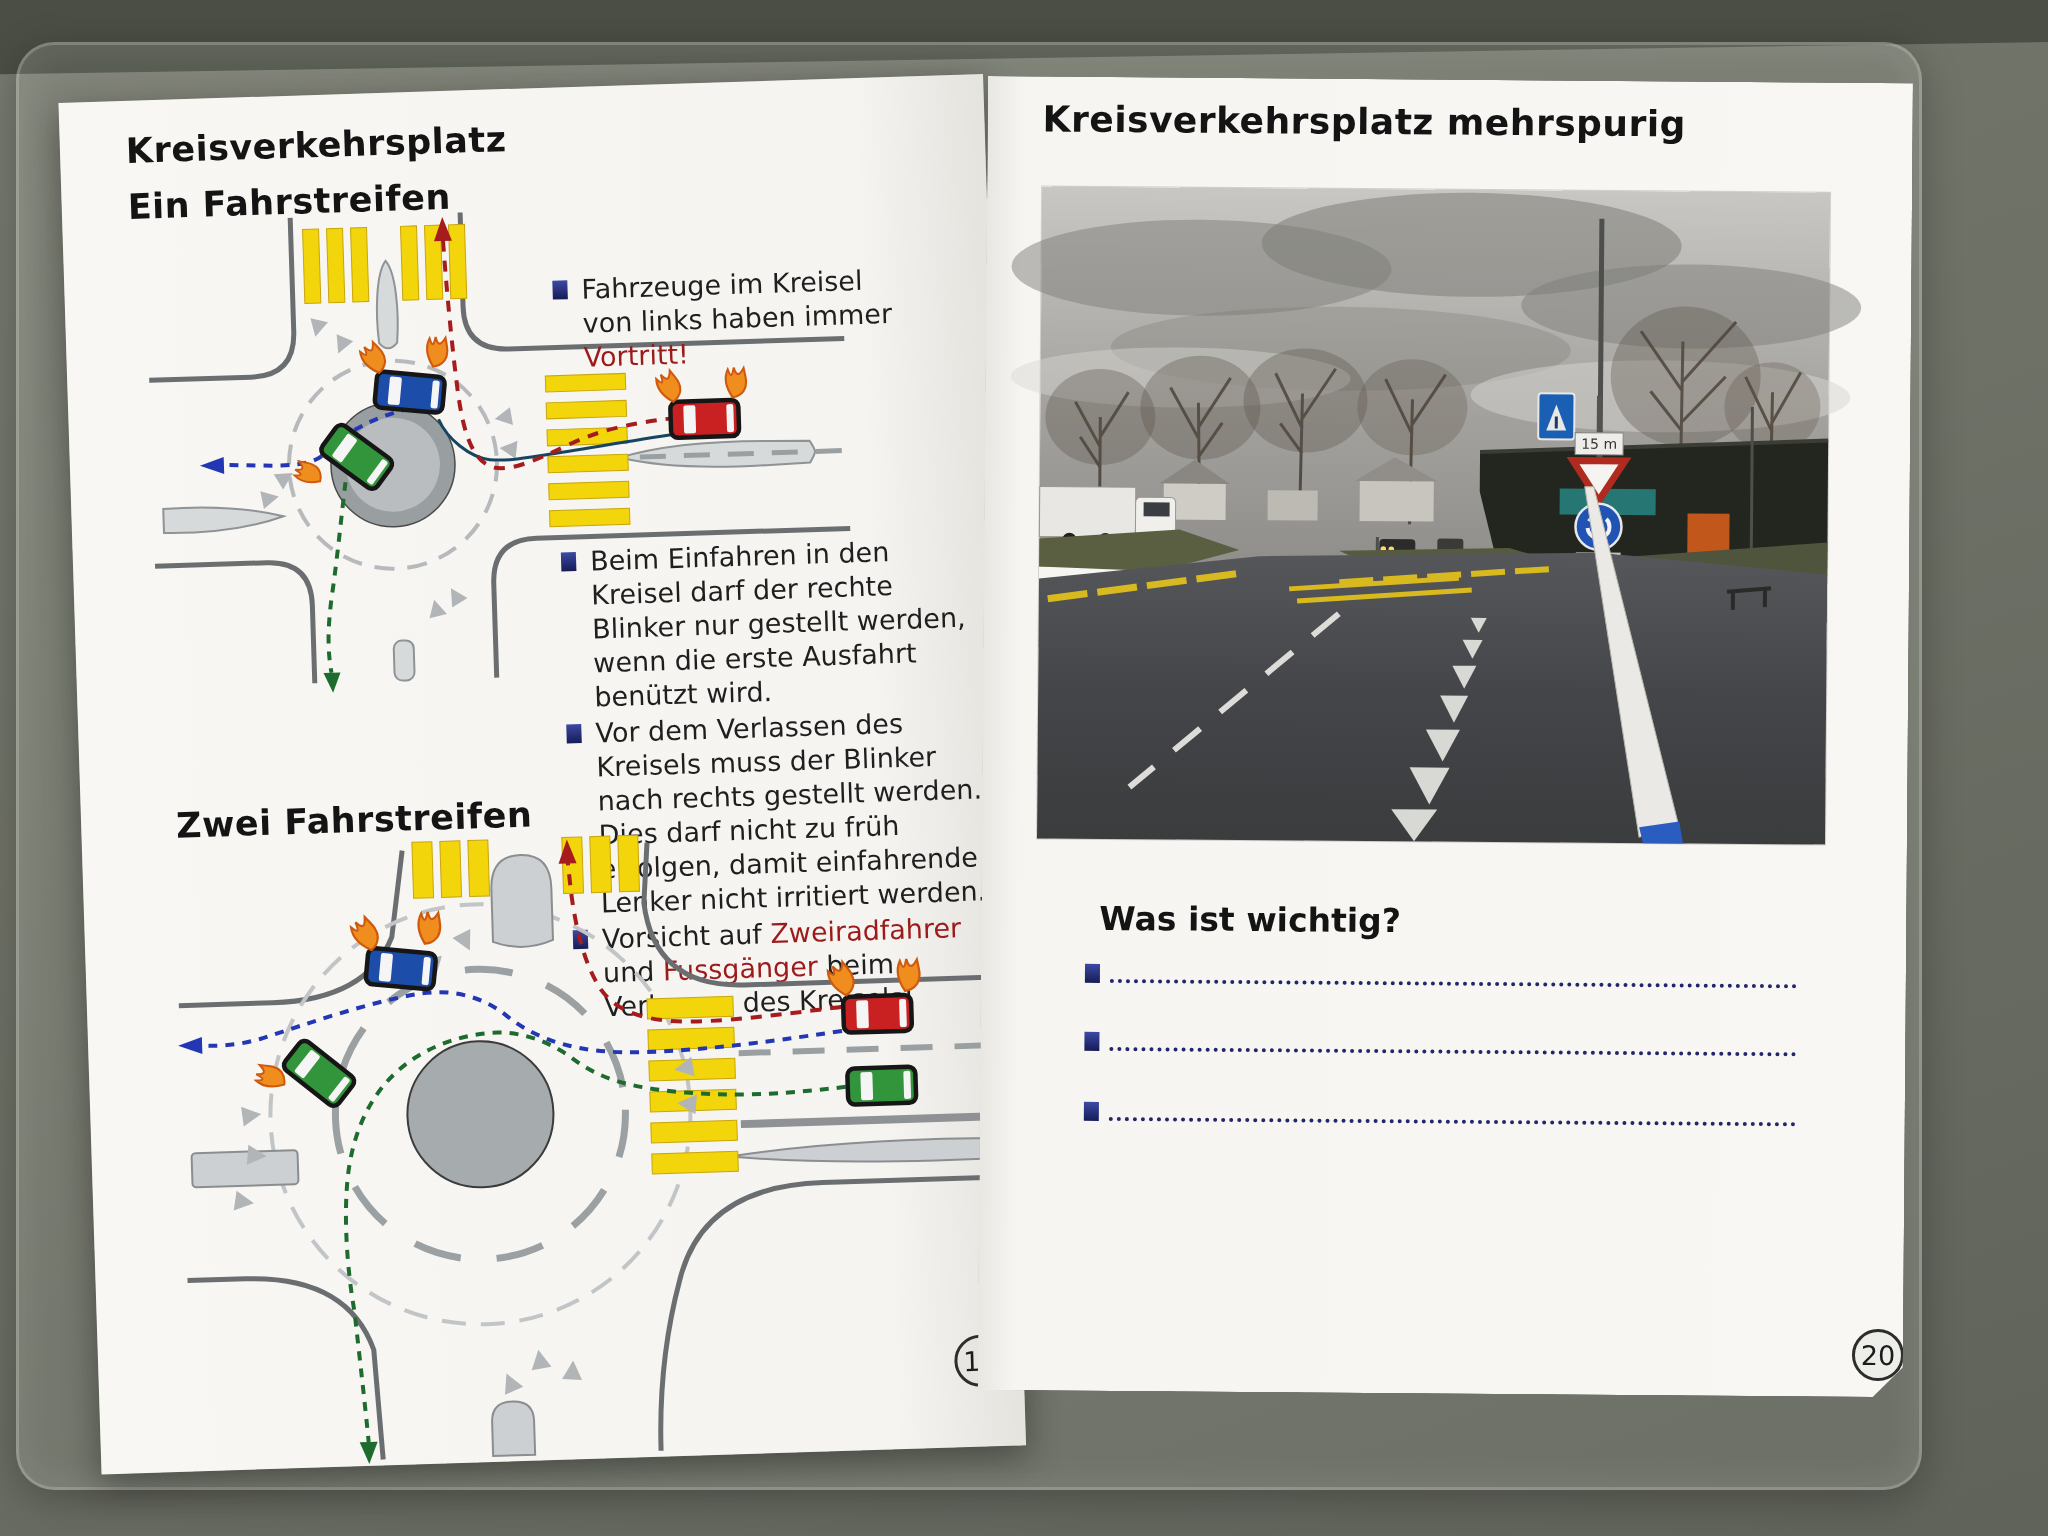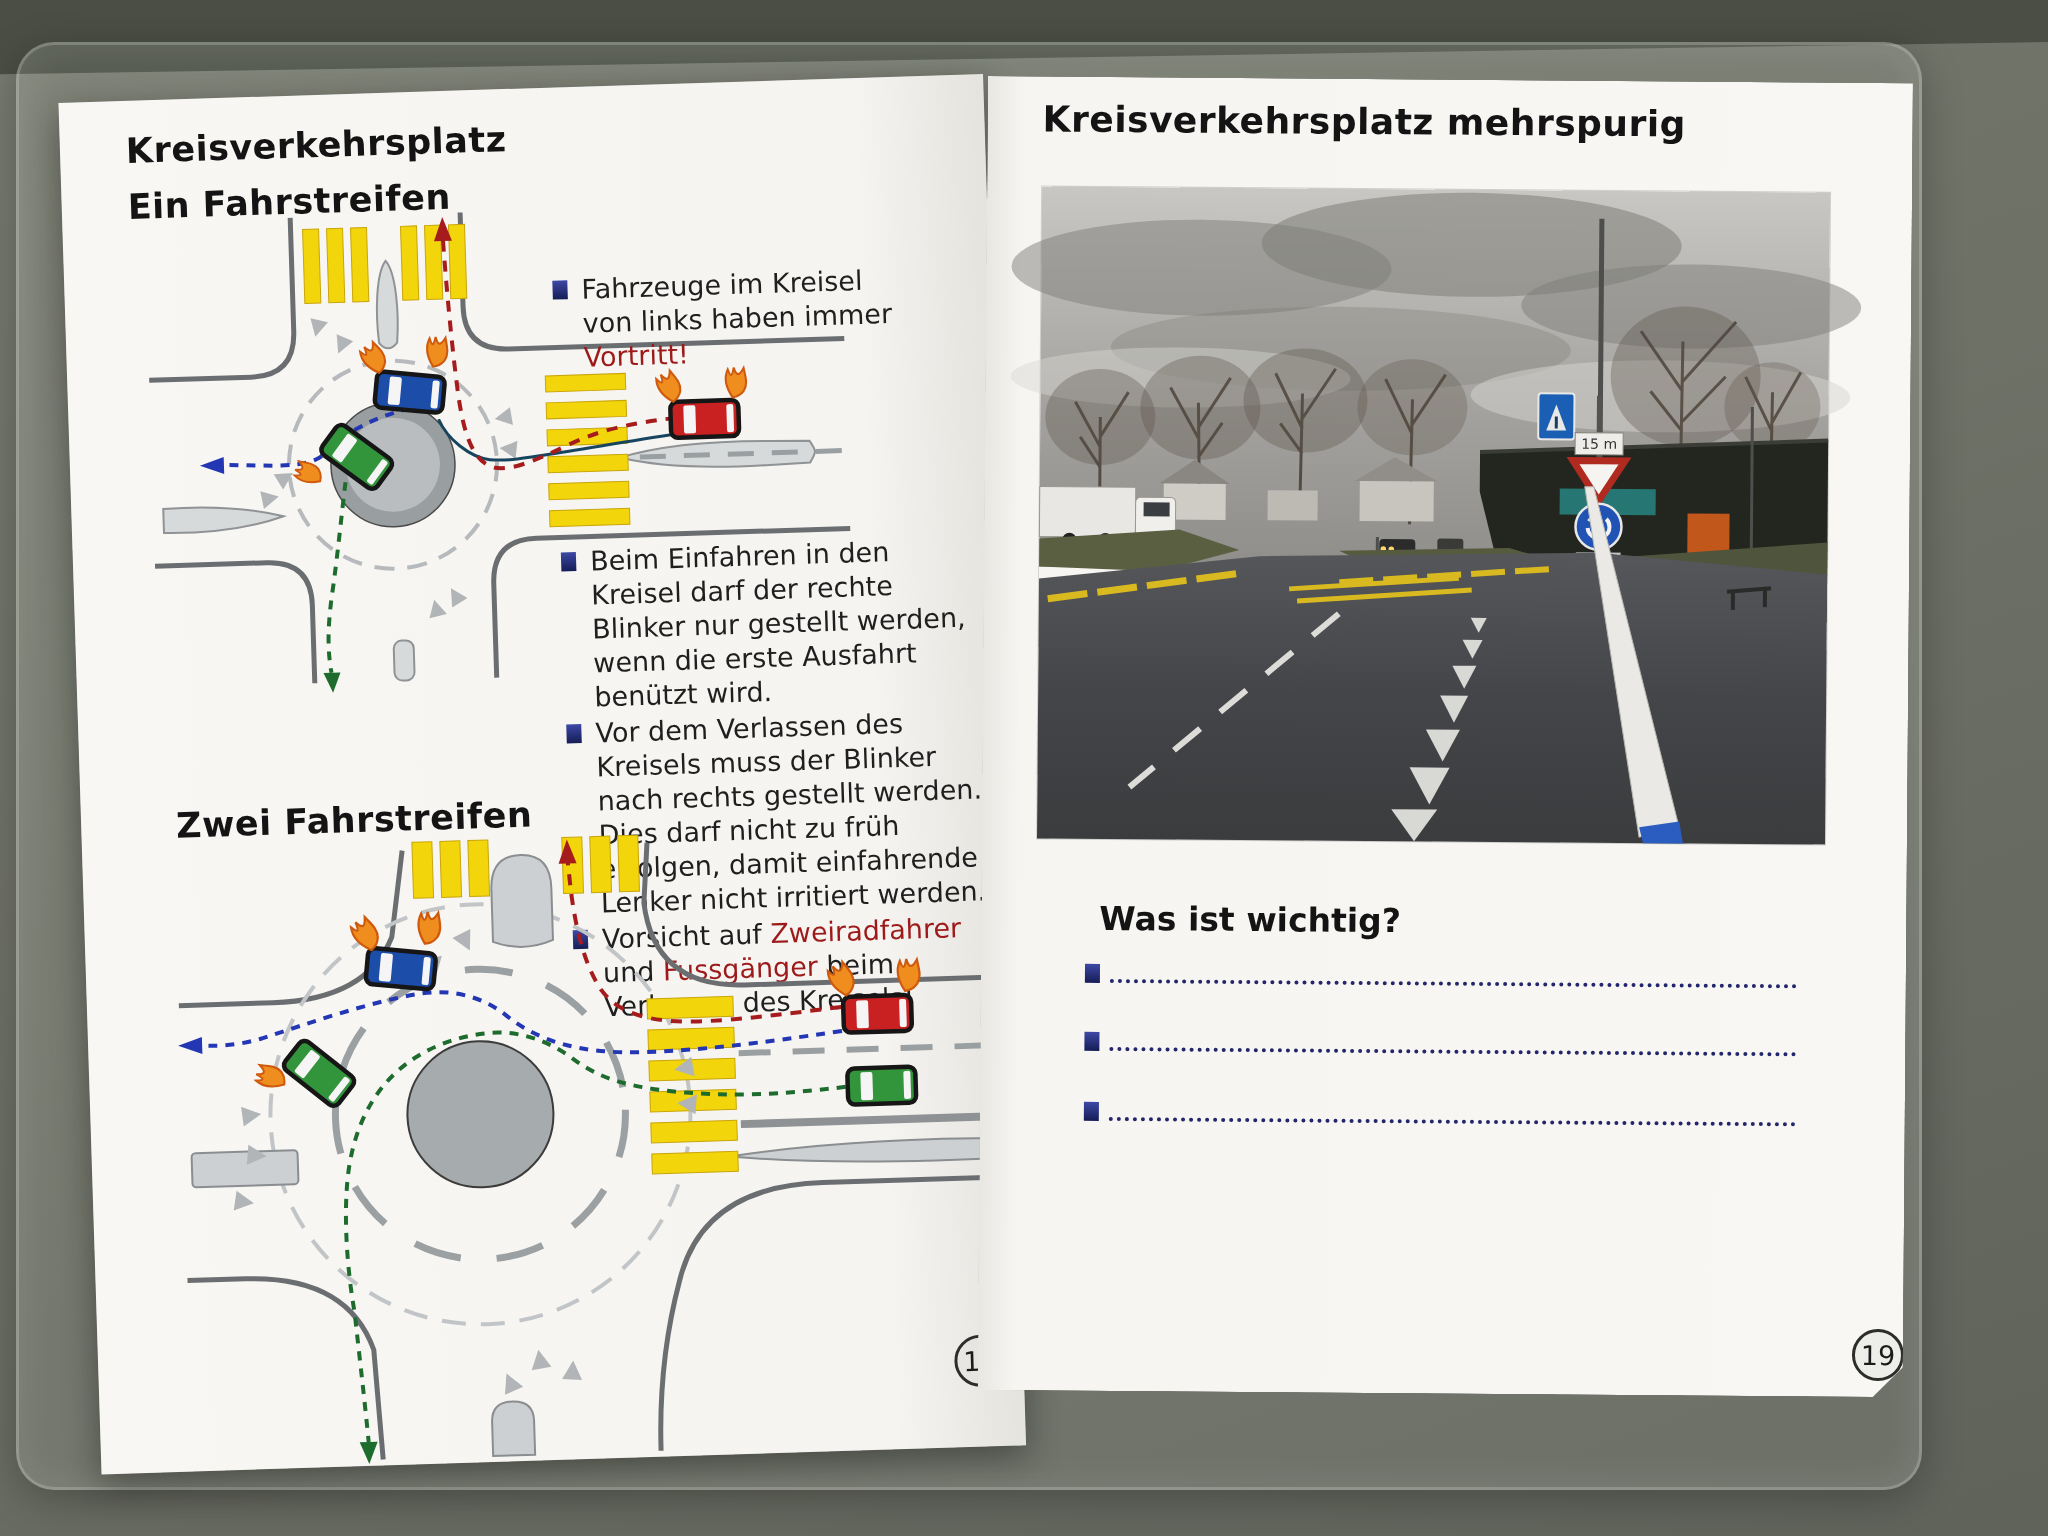--- a/index.html
+++ b/index.html
@@ -411,15 +411,15 @@
     </div>
     <div class="ans" style="left:104px;top:946px;">
       <span class="sq"></span>
       <span class="dots"></span>
     </div>
     <div class="ans" style="left:104px;top:1016px;">
       <span class="sq"></span>
       <span class="dots"></span>
     </div>
 
-    <div class="pagenum" style="left:874px;top:1246px;">19</div>
+    <div class="pagenum" style="left:874px;top:1246px;">20</div>
   </div>
 </div>
 
 </body></html>

